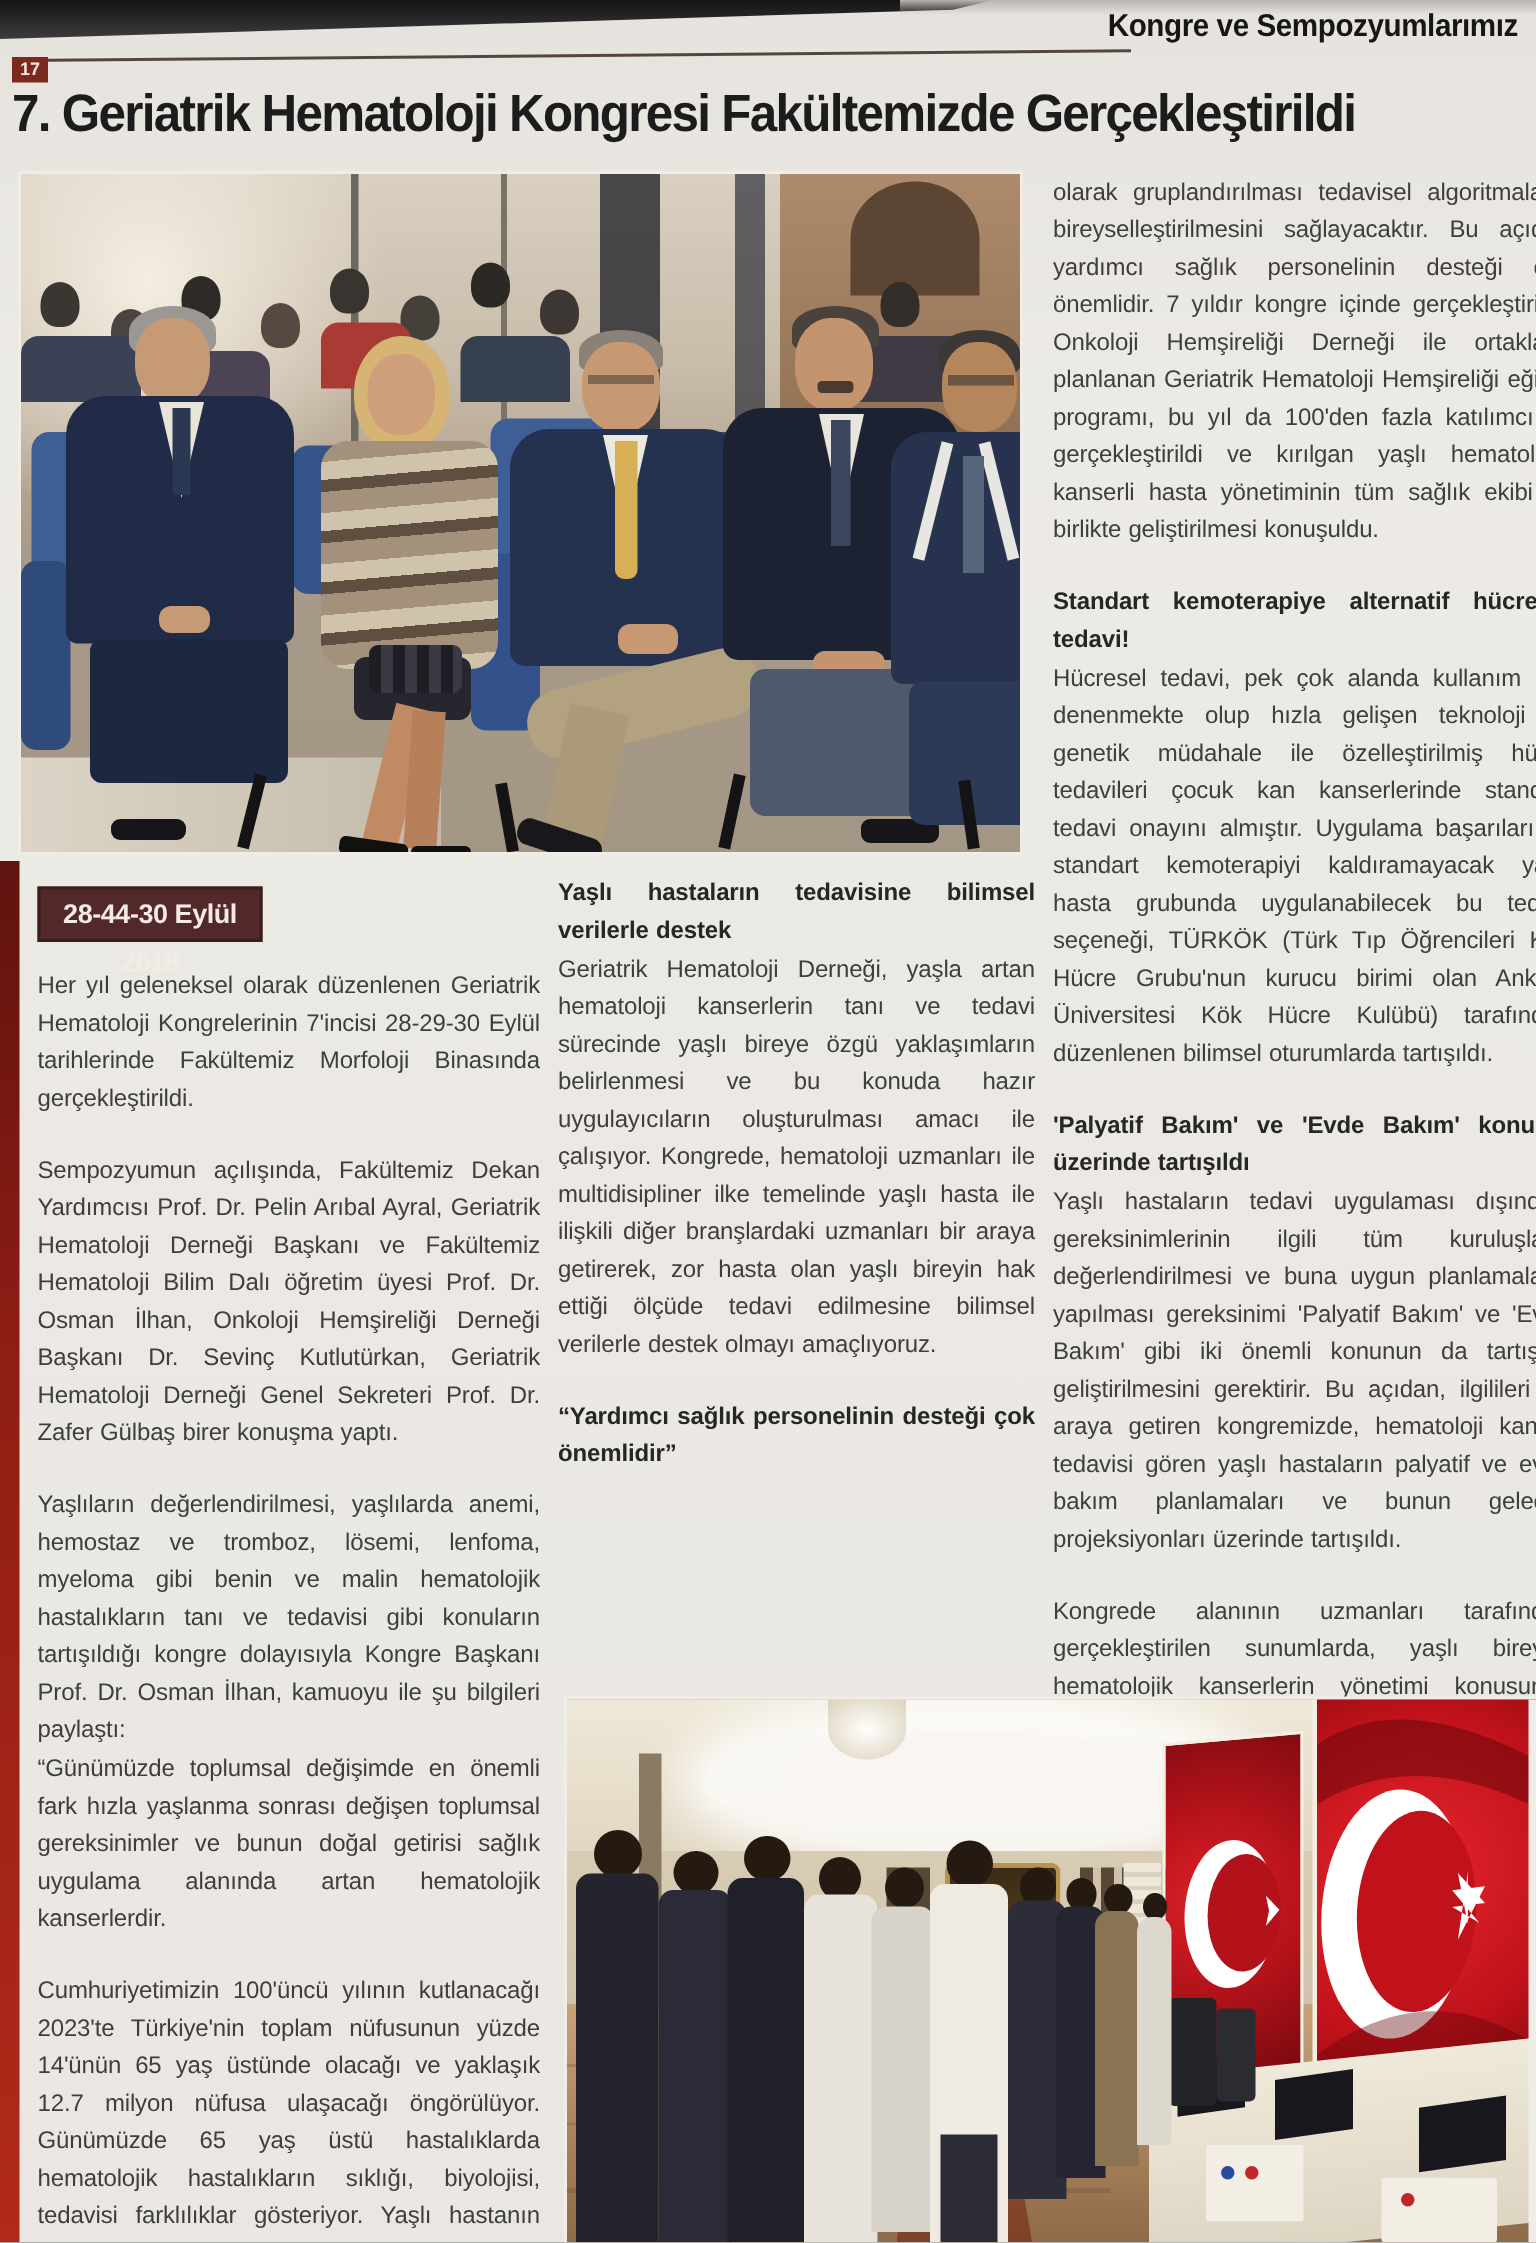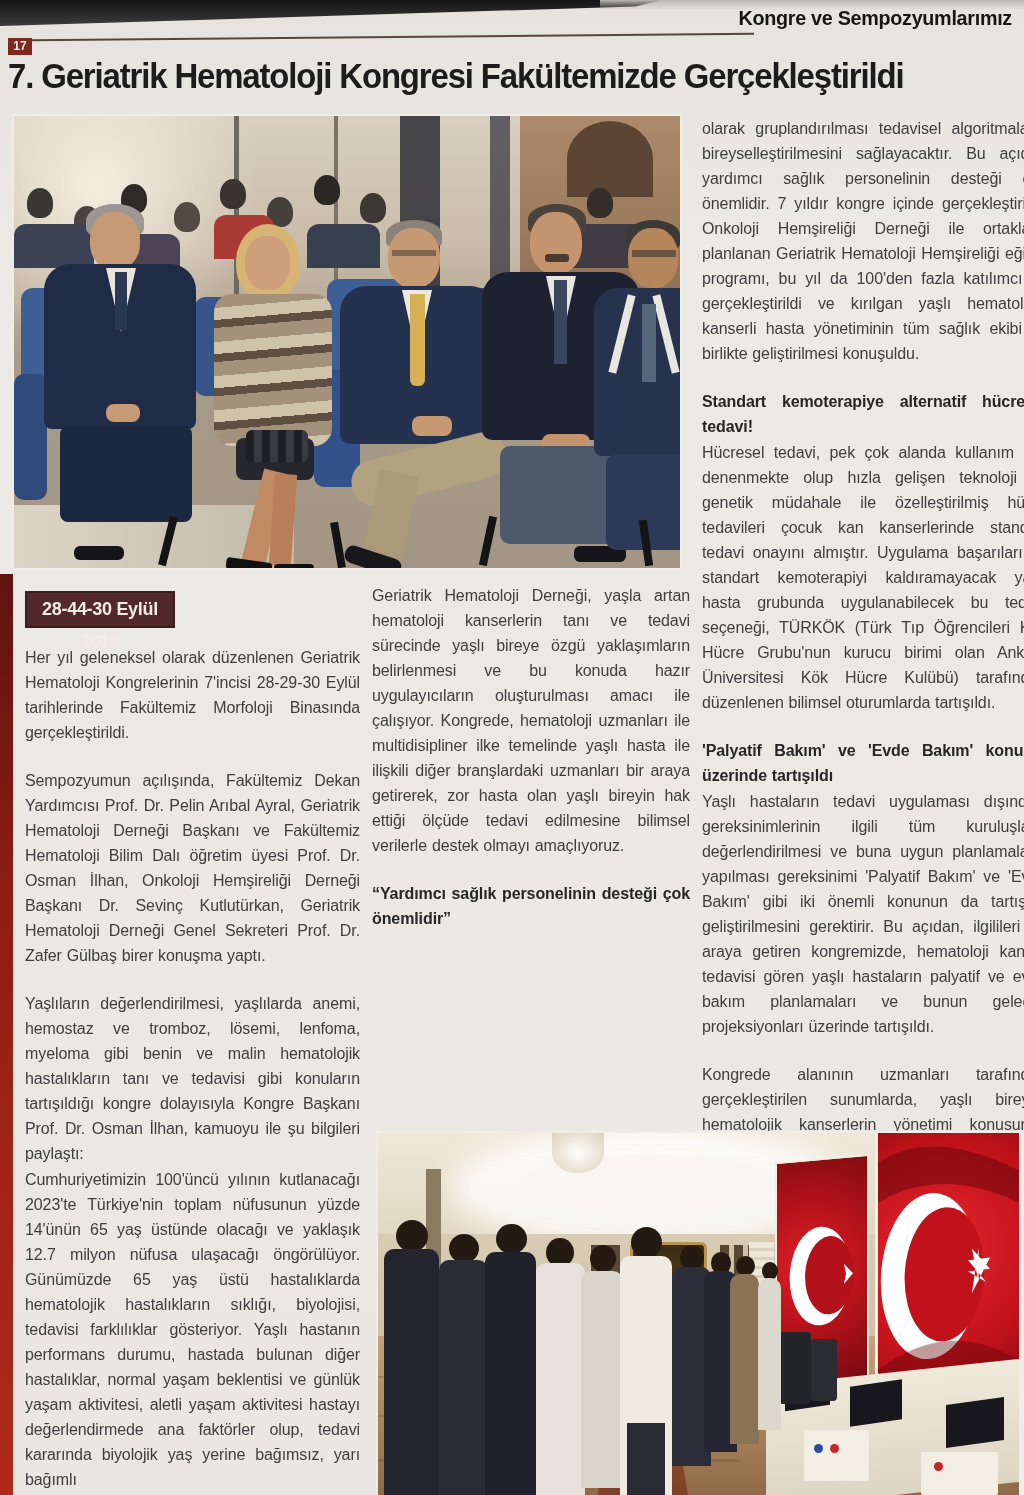--- a/index.html
+++ b/index.html
@@ -289,24 +289,26 @@
     <i class="ab uleg u4"></i>
   </div>
 
   <div class="ab red-stripe"></div>
   <div class="ab date-badge">28-44-30 Eylül 2018</div>
 
   <div class="col col-left">
     <p>Her yıl geleneksel olarak düzenlenen Geriatrik Hematoloji Kongrelerinin 7'incisi 28-29-30 Eylül tarihlerinde Fakültemiz Morfoloji Binasında gerçekleştirildi.</p>
     <p>Sempozyumun açılışında, Fakültemiz Dekan Yardımcısı Prof. Dr. Pelin Arıbal Ayral, Geriatrik Hematoloji Derneği Başkanı ve Fakültemiz Hematoloji Bilim Dalı öğretim üyesi Prof. Dr. Osman İlhan, Onkoloji Hemşireliği Derneği Başkanı Dr. Sevinç Kutlutürkan, Geriatrik Hematoloji Derneği Genel Sekreteri Prof. Dr. Zafer Gülbaş birer konuşma yaptı.</p>
     <p class="tight">Yaşlıların değerlendirilmesi, yaşlılarda anemi, hemostaz ve tromboz, lösemi, lenfoma, myeloma gibi benin ve malin hematolojik hastalıkların tanı ve tedavisi gibi konuların tartışıldığı kongre dolayısıyla Kongre Başkanı Prof. Dr. Osman İlhan, kamuoyu ile şu bilgileri paylaştı:</p>
+    <p>“Günümüzde toplumsal değişimde en önemli fark hızla yaşlanma sonrası değişen toplumsal gereksinimler ve bunun doğal getirisi sağlık uygulama alanında artan hematolojik kanserlerdir.</p>
     <p>Cumhuriyetimizin 100'üncü yılının kutlanacağı 2023'te Türkiye'nin toplam nüfusunun yüzde 14'ünün 65 yaş üstünde olacağı ve yaklaşık 12.7 milyon nüfusa ulaşacağı öngörülüyor. Günümüzde 65 yaş üstü hastalıklarda hematolojik hastalıkların sıklığı, biyolojisi, tedavisi farklılıklar gösteriyor. Yaşlı hastanın performans durumu, hastada bulunan diğer hastalıklar, normal yaşam beklentisi ve günlük yaşam aktivitesi, aletli yaşam aktivitesi hastayı değerlendirmede ana faktörler olup, tedavi kararında biyolojik yaş yerine bağımsız, yarı bağımlı</p>
   </div>
 
   <div class="col col-mid">
+    <p class="head">Yaşlı hastaların tedavisine bilimsel verilerle destek</p>
     <p>Geriatrik Hematoloji Derneği, yaşla artan hematoloji kanserlerin tanı ve tedavi sürecinde yaşlı bireye özgü yaklaşımların belirlenmesi ve bu konuda hazır uygulayıcıların oluşturulması amacı ile çalışıyor. Kongrede, hematoloji uzmanları ile multidisipliner ilke temelinde yaşlı hasta ile ilişkili diğer branşlardaki uzmanları bir araya getirerek, zor hasta olan yaşlı bireyin hak ettiği ölçüde tedavi edilmesine bilimsel verilerle destek olmayı amaçlıyoruz.</p>
     <p class="head">“Yardımcı sağlık personelinin desteği çok önemlidir”</p>
 
   </div>
 
   <div class="col col-right">
     <p>olarak gruplandırılması tedavisel algoritmaların bireyselleştirilmesini sağlayacaktır. Bu açıdan yardımcı sağlık personelinin desteği çok önemlidir. 7 yıldır kongre içinde gerçekleştirilen Onkoloji Hemşireliği Derneği ile ortaklaşa planlanan Geriatrik Hematoloji Hemşireliği eğitim programı, bu yıl da 100'den fazla katılımcı ile gerçekleştirildi ve kırılgan yaşlı hematolojik kanserli hasta yönetiminin tüm sağlık ekibi ile birlikte geliştirilmesi konuşuldu.</p>
     <p class="head">Standart kemoterapiye alternatif hücresel tedavi!</p>
     <p>Hücresel tedavi, pek çok alanda kullanım için denenmekte olup hızla gelişen teknoloji ile genetik müdahale ile özelleştirilmiş hücre tedavileri çocuk kan kanserlerinde standart tedavi onayını almıştır. Uygulama başarıları ile standart kemoterapiyi kaldıramayacak yaşlı hasta grubunda uygulanabilecek bu tedavi seçeneği, TÜRKÖK (Türk Tıp Öğrencileri Kök Hücre Grubu'nun kurucu birimi olan Ankara Üniversitesi Kök Hücre Kulübü) tarafından düzenlenen bilimsel oturumlarda tartışıldı.</p>
     <p class="head">'Palyatif Bakım' ve 'Evde Bakım' konuları üzerinde tartışıldı</p>

